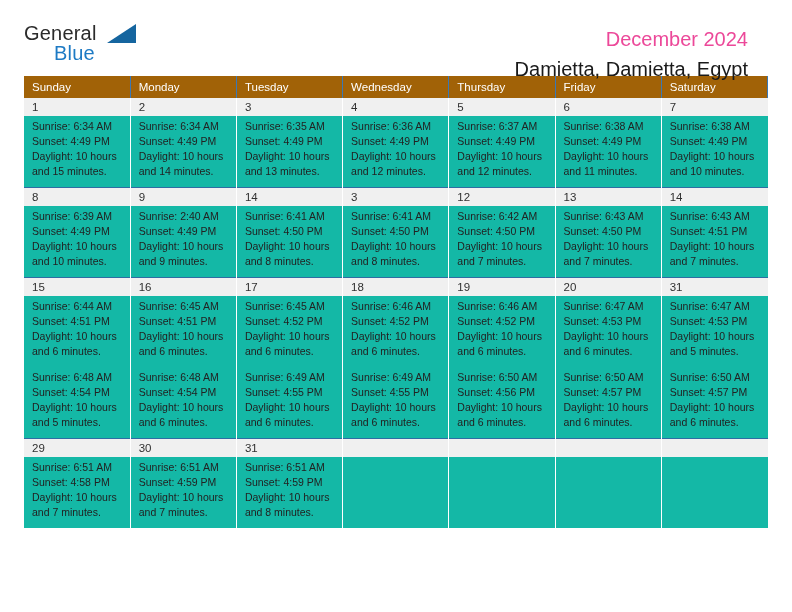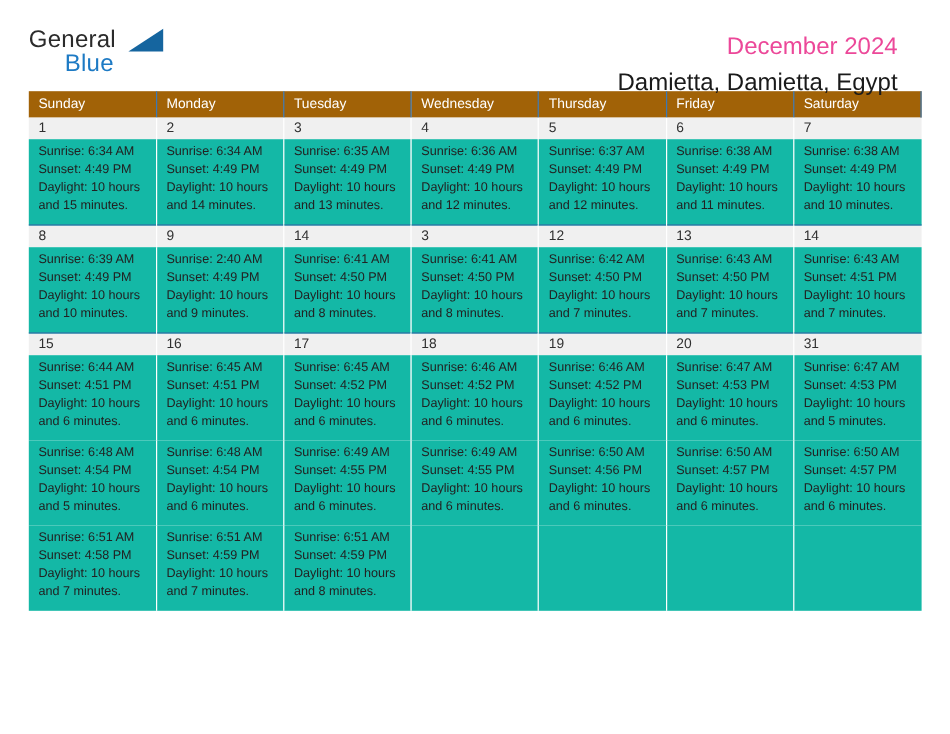--- a/index.html
+++ b/index.html
@@ -367,20 +367,29 @@
             <div class="cell-line">Daylight: 10 hours</div>
             <div class="cell-line">and 6 minutes.</div>
           </td>
           <td>
             <div class="cell-line">Sunrise: 6:50 AM</div>
             <div class="cell-line">Sunset: 4:57 PM</div>
             <div class="cell-line">Daylight: 10 hours</div>
             <div class="cell-line">and 6 minutes.</div>
           </td>
         </tr>
+        <tr class="num-row">
+          <td>29</td>
+          <td>30</td>
+          <td>31</td>
+          <td></td>
+          <td></td>
+          <td></td>
+          <td></td>
+        </tr>
         <tr class="body-row">
           <td>
             <div class="cell-line">Sunrise: 6:51 AM</div>
             <div class="cell-line">Sunset: 4:58 PM</div>
             <div class="cell-line">Daylight: 10 hours</div>
             <div class="cell-line">and 7 minutes.</div>
           </td>
           <td>
             <div class="cell-line">Sunrise: 6:51 AM</div>
             <div class="cell-line">Sunset: 4:59 PM</div>

